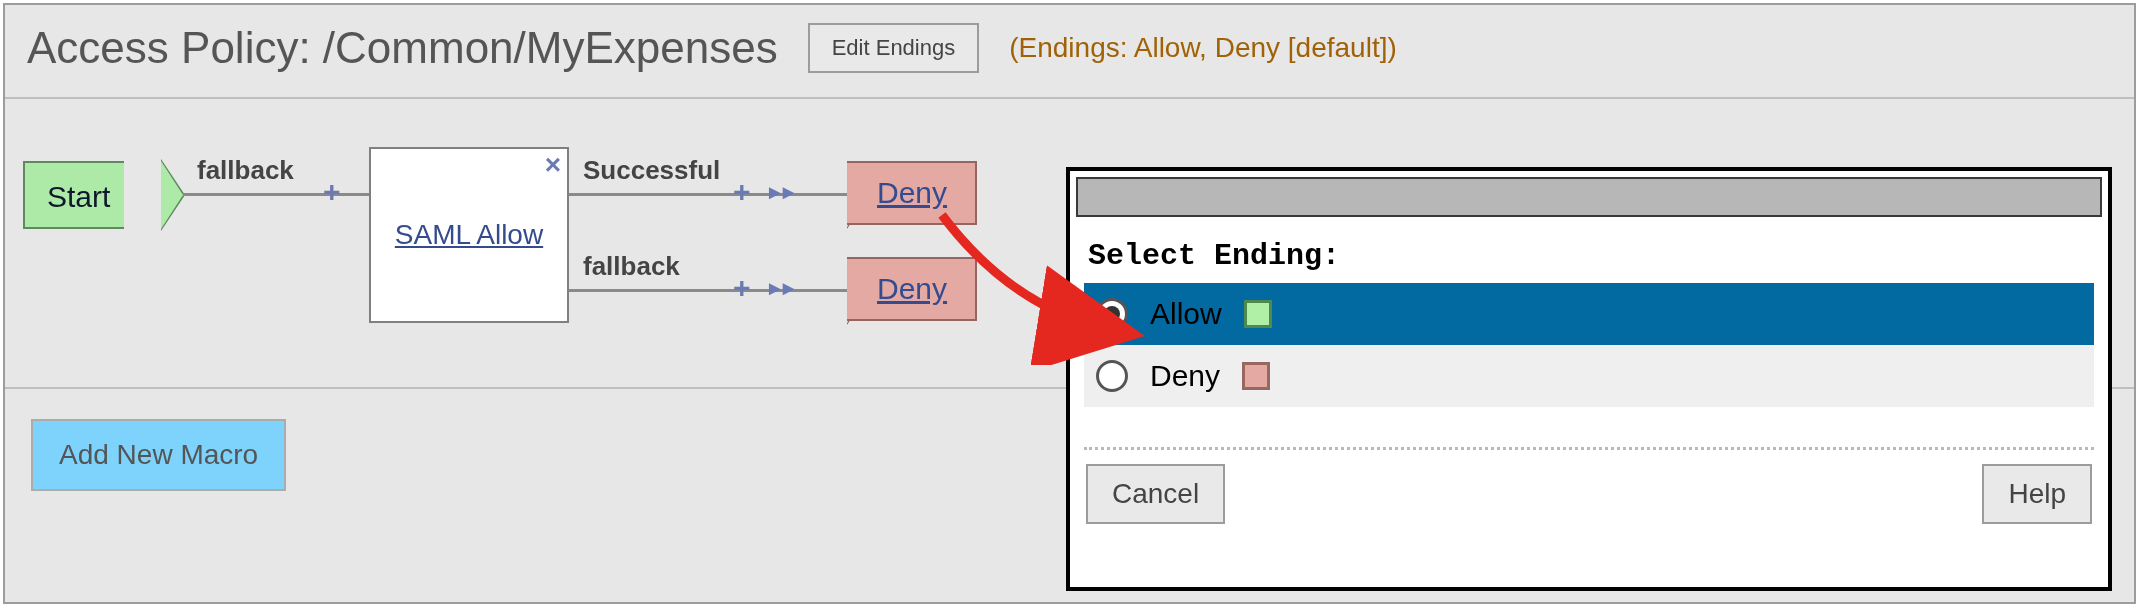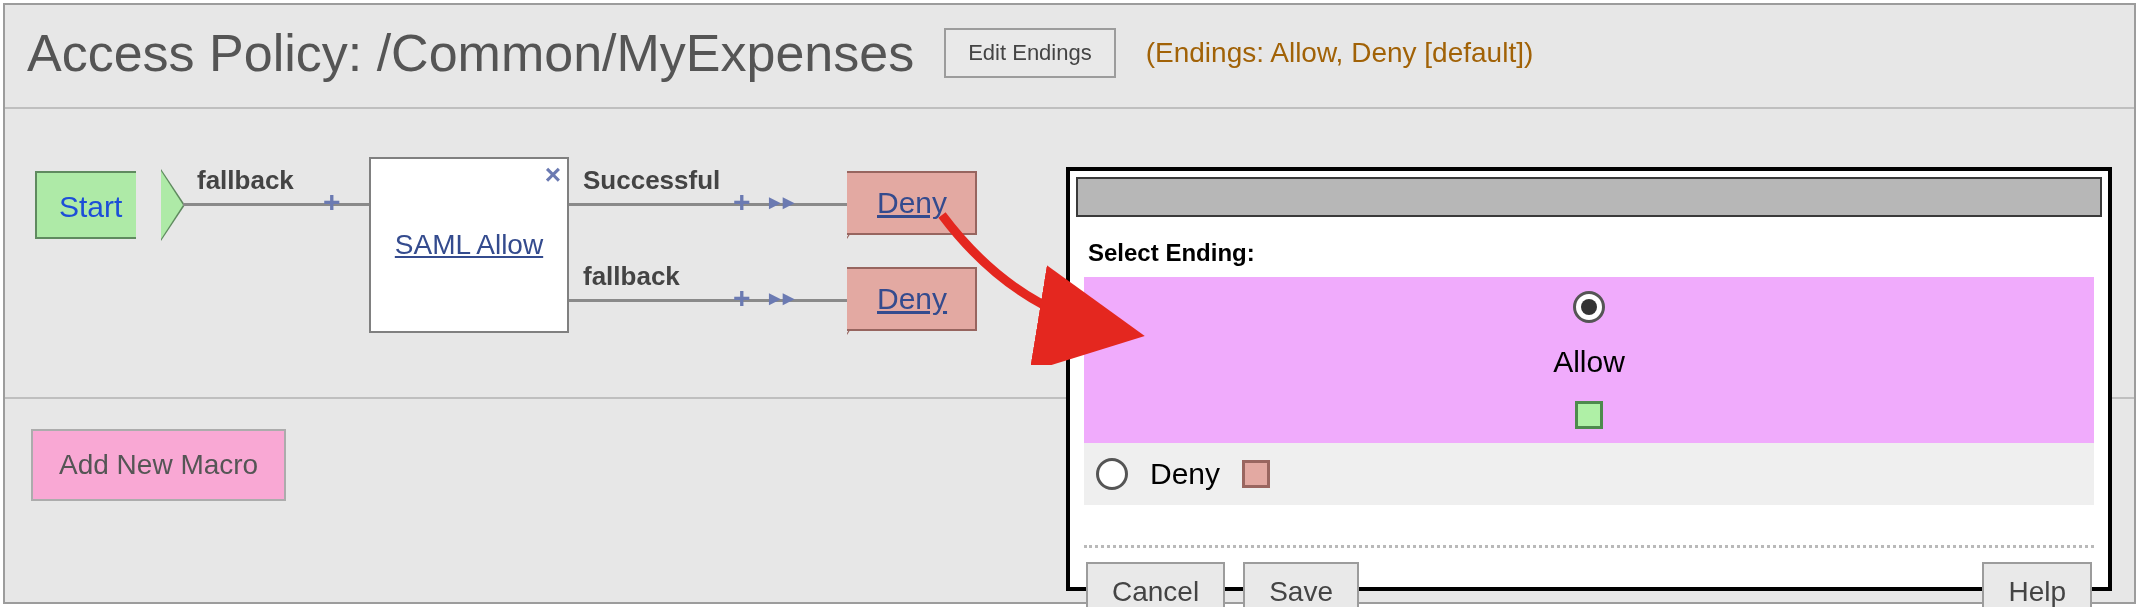--- a/index.html
+++ b/index.html
@@ -23,21 +23,21 @@
 
   
   .header {
     padding:18px 22px 24px 22px;
     border-bottom:2px solid #bfbfbf;
     display:flex;
     align-items:center;
     gap:30px;
   }
   .title {
-    font-size:52px;
+    font-size:44px;
     color:#555;
   }
   .btn {
     background:#e9e9e9;
     border:2px solid #9c9c9c;
     color:#444;
     font-size:22px;
     padding:10px 22px;
     cursor:pointer;
   }
@@ -48,30 +48,30 @@
 
   
   .canvas {
     position:relative;
     height:290px;
     border-bottom:2px solid #bfbfbf;
   }
 
   .start-node {
     position:absolute;
-    left:30px; top:62px;
+    left:18px; top:62px;
     height:68px;
     background:#aeeaa7;
     border:2px solid #5f8a5f;
     border-right:none;
     display:flex;
     align-items:center;
     padding:4px 14px 0 22px;
     font-size:30px;
-    color:#1d4ed8;
+    color:#0f172a;
   }
   .start-tail {
     position:absolute;
     left:156px; top:62px;
     width:0; height:0;
     border-top:34px solid transparent;
     border-bottom:34px solid transparent;
     border-left:22px solid #aeeaa7;
   }
   .start-tail-border {
@@ -153,21 +153,21 @@
     color:#6b7ab2;
     font-size:20px;
     letter-spacing:-6px;
   }
 
   
   .footer {
     padding:30px 26px;
   }
   .macro-btn {
-    background:#f9a8d4;
+    background:#7dd3fc;
     border:2px solid #acacac;
     color:#555;
     font-size:28px;
     padding:18px 26px;
     cursor:pointer;
   }
 
   
   .dialog {
     position:absolute;
@@ -180,33 +180,34 @@
   .dialog-titlebar {
     height:40px;
     margin:6px;
     background:#b7b7b7;
     border:2px solid #3a3a3a;
   }
   .dialog-body {
     padding:10px 14px 0 14px;
   }
   .dialog-heading {
-    font-size:24px;
+    font-size:30px;
     font-weight:bold;
     color:#000;
     margin:6px 0 10px 4px;
+    font-family:Liberation Mono, monospace;
   }
   .opt-row {
     display:flex;
     align-items:center;
     padding:14px 12px;
     font-size:30px;
     gap:22px;
   }
-  .row-allow { background:#f0abfc;flex-direction:column; }
+  .row-allow { background:#0369a1; }
   .row-deny  { background:#efefef; }
   .radio {
     width:32px; height:32px;
     border:3px solid #555;
     border-radius:50%;
     position:relative;
     background:#fff;
     flex:0 0 auto;
   }
   .radio.checked::after{
@@ -318,21 +319,20 @@
       </div>
       <div class="opt-row row-deny">
         <span class="radio"></span>
         <span>Deny</span>
         <span class="swatch swatch-deny"></span>
       </div>
     </div>
     <div class="dialog-sep"></div>
     <div class="dialog-buttons">
       <button class="btn">Cancel</button>
-      <button class="btn">Save</button>
       <span class="spacer"></span>
       <button class="btn">Help</button>
     </div>
   </div>
 
   <svg class="red-arrow" width="220" height="160">
     <defs>
       <marker id="ah" markerWidth="14" markerHeight="14" refX="10" refY="6" orient="auto">
         <path d="M0,0 L12,6 L0,12 Z" fill="#e4271f"></path>
       </marker>

